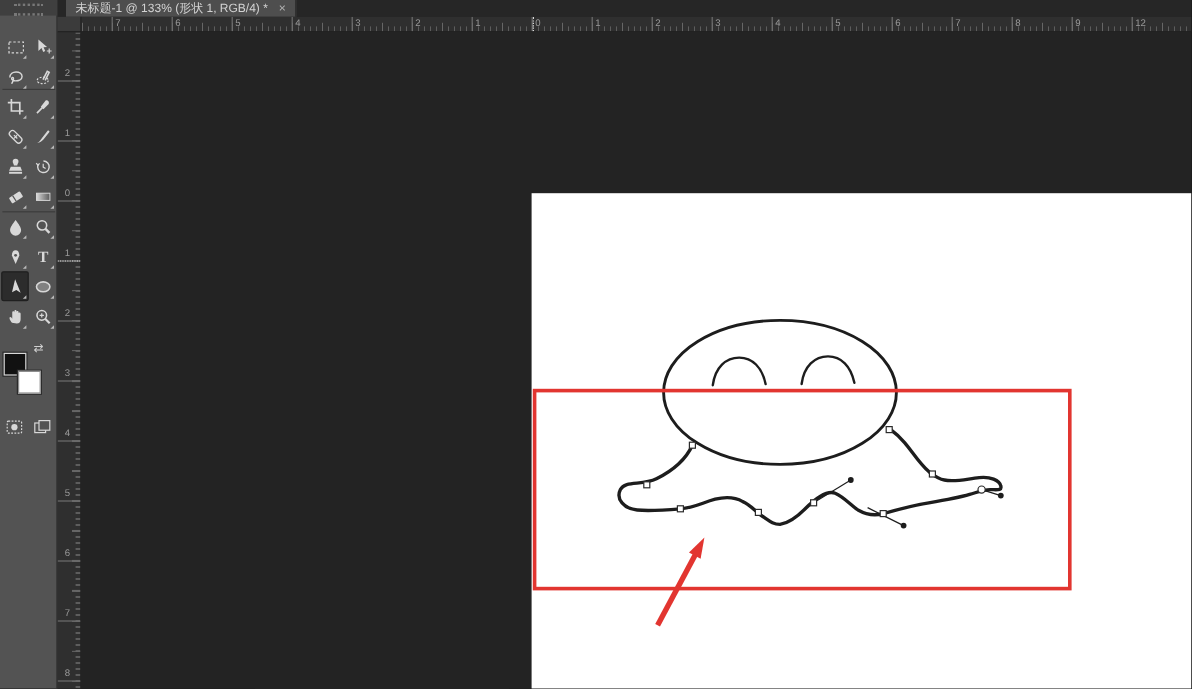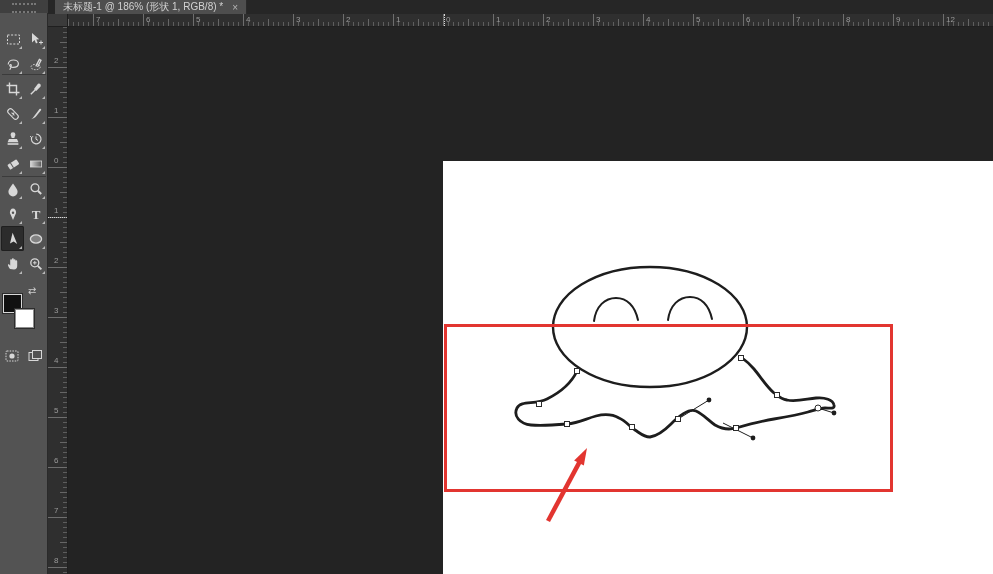--- a/index.html
+++ b/index.html
@@ -224,21 +224,21 @@
         <svg width="16" height="16" viewBox="0 0 16 16">
           <rect x="2" y="4.5" width="9" height="8" fill="none" stroke="currentColor"></rect>
           <rect x="5.5" y="2.5" width="9" height="8" fill="#535353" stroke="currentColor"></rect>
         </svg>
       </div>
     </div>
   </div>
 
   <div class="tabbar">
     <div class="tab">
-      <span>未标题-1 @ 186% (形状 1, RGB/8) *</span>
+      <span>未标题-1 @ 133% (形状 1, RGB/4) *</span>
       <span class="tabclose">×</span>
     </div>
   </div>
 
   <div class="ruler-corner"></div>
   <div class="ruler-top" id="rulerTop">
     <div class="minor"></div>
     <div class="mid"></div>
   <div class="major" style="left: 25px;"></div>
       <div class="lbl" style="left: 28px;">7</div>

